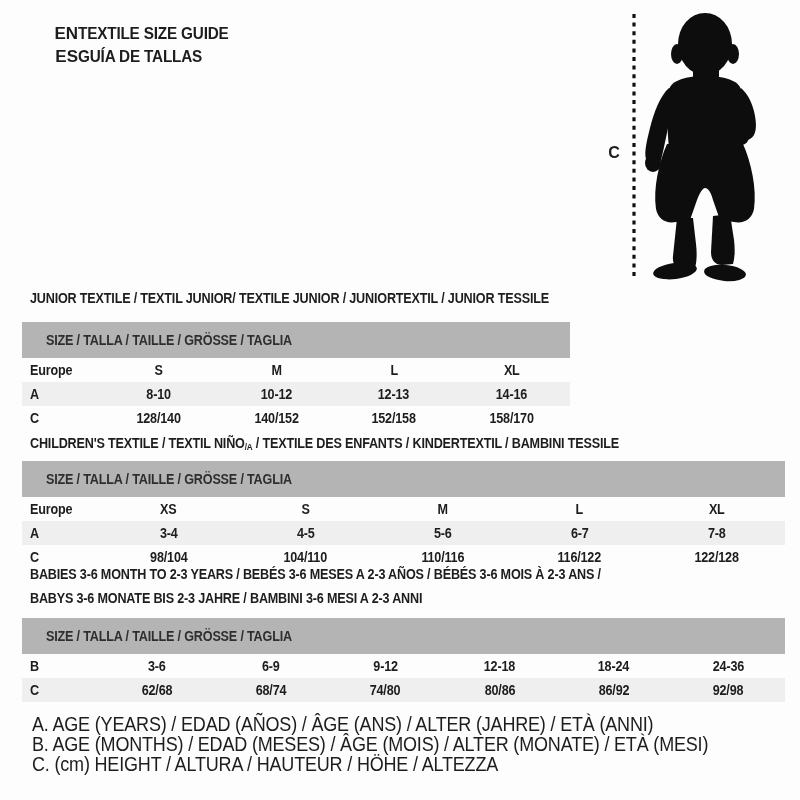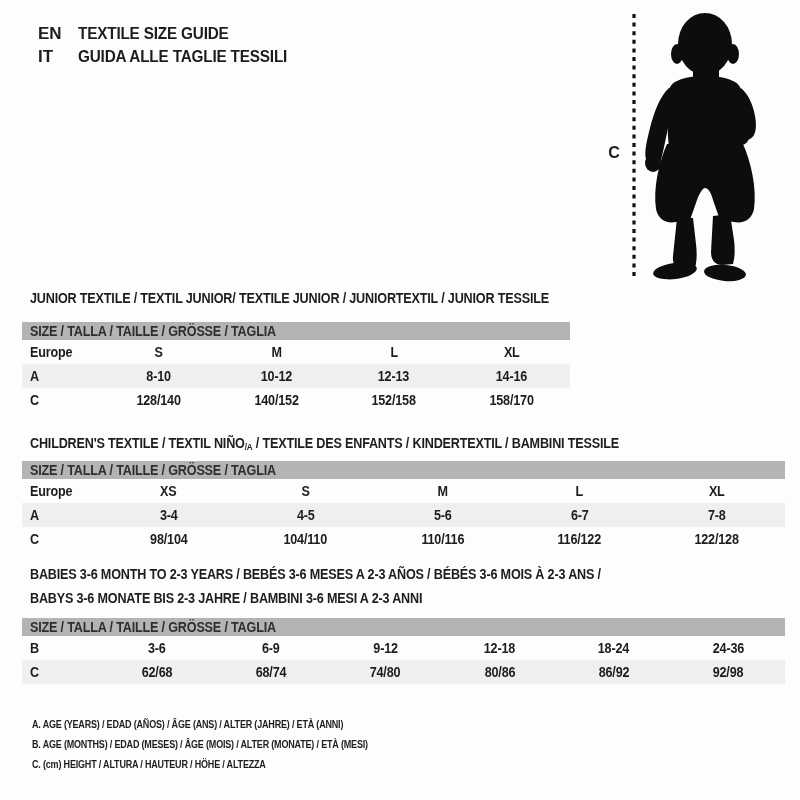--- a/index.html
+++ b/index.html
@@ -6,55 +6,55 @@
   .canvas{
     position:relative;width:800px;height:800px;background:#fdfdfd;overflow:hidden;
     font-family:"Liberation Sans",sans-serif;color:#1d1d1d;
   }
   .cnd{display:inline-block;transform:scaleX(.9);transform-origin:0 50%;white-space:nowrap;letter-spacing:-.2px;}
   .cndC{display:inline-block;transform:scaleX(.9);transform-origin:50% 50%;white-space:nowrap;letter-spacing:-.2px;}
 
   
   .lang{position:absolute;left:38px;top:22px;font-size:17px;font-weight:700;}
   .lang-row{display:flex;height:23px;align-items:center;}
-  .lang-code{width:40px;}
+  .lang-code{width:40px;text-align:right;}
 
   
   .fig{position:absolute;left:600px;top:6px;width:170px;height:282px;}
   .fig-label{position:absolute;left:604px;top:144px;width:20px;font-size:16px;font-weight:700;text-align:center;}
 
   
   .sec-title{position:absolute;font-size:14px;font-weight:700;white-space:nowrap;}
   .sub{font-size:9px;vertical-align:-2px;}
 
   
   .tbl{position:absolute;left:22px;font-size:14px;font-weight:700;}
-  .band{height:18px;display:flex;align-items:center;padding-left:8px;color:#2e2e2e;background:#b4b4b4;}
+  .band{height:36px;display:flex;align-items:center;padding-left:24px;color:#2e2e2e;background:#b4b4b4;}
   .trow{height:24px;display:flex;align-items:center;}
   .shaded{background:#efefef;}
   .lbl{width:70px;padding-left:8px;text-align:left;flex:0 0 auto;}
   .val{flex:1;text-align:center;}
 
   
-  .foot{position:absolute;left:32px;top:714px;font-size:10px;font-weight:700;}
+  .foot{position:absolute;left:32px;top:714px;font-size:20px;font-weight:400;}
   .foot-line{height:20px;display:flex;align-items:center;}
 </style>
 </head>
 <body>
 
 <div class="canvas">
 
   <div class="lang">
     <div class="lang-row">
       <span class="lang-code">EN</span>
       <span class="cnd">TEXTILE SIZE GUIDE</span>
     </div>
     <div class="lang-row">
-      <span class="lang-code">IT</span>
-      <span class="cnd">GUIDA ALLE TAGLIE TESSILI</span>
+      <span class="lang-code">ES</span>
+      <span class="cnd">GUÍA DE TALLAS</span>
     </div>
   </div>
 
   <svg class="fig" viewBox="0 0 170 282" xmlns="http://www.w3.org/2000/svg">
     <line x1="34" y1="8" x2="34" y2="272" stroke="#111" stroke-width="3.2" stroke-dasharray="4 4.6" style="stroke: rgb(17, 17, 17);"></line>
     <g fill="#0d0d0d" style="fill: rgb(13, 13, 13);">
       <ellipse cx="105" cy="38" rx="27" ry="31"></ellipse>
       <ellipse cx="77" cy="48" rx="6" ry="10"></ellipse>
       <ellipse cx="133" cy="48" rx="6" ry="10"></ellipse>
       <rect x="93" y="58" width="26" height="20"></rect>

